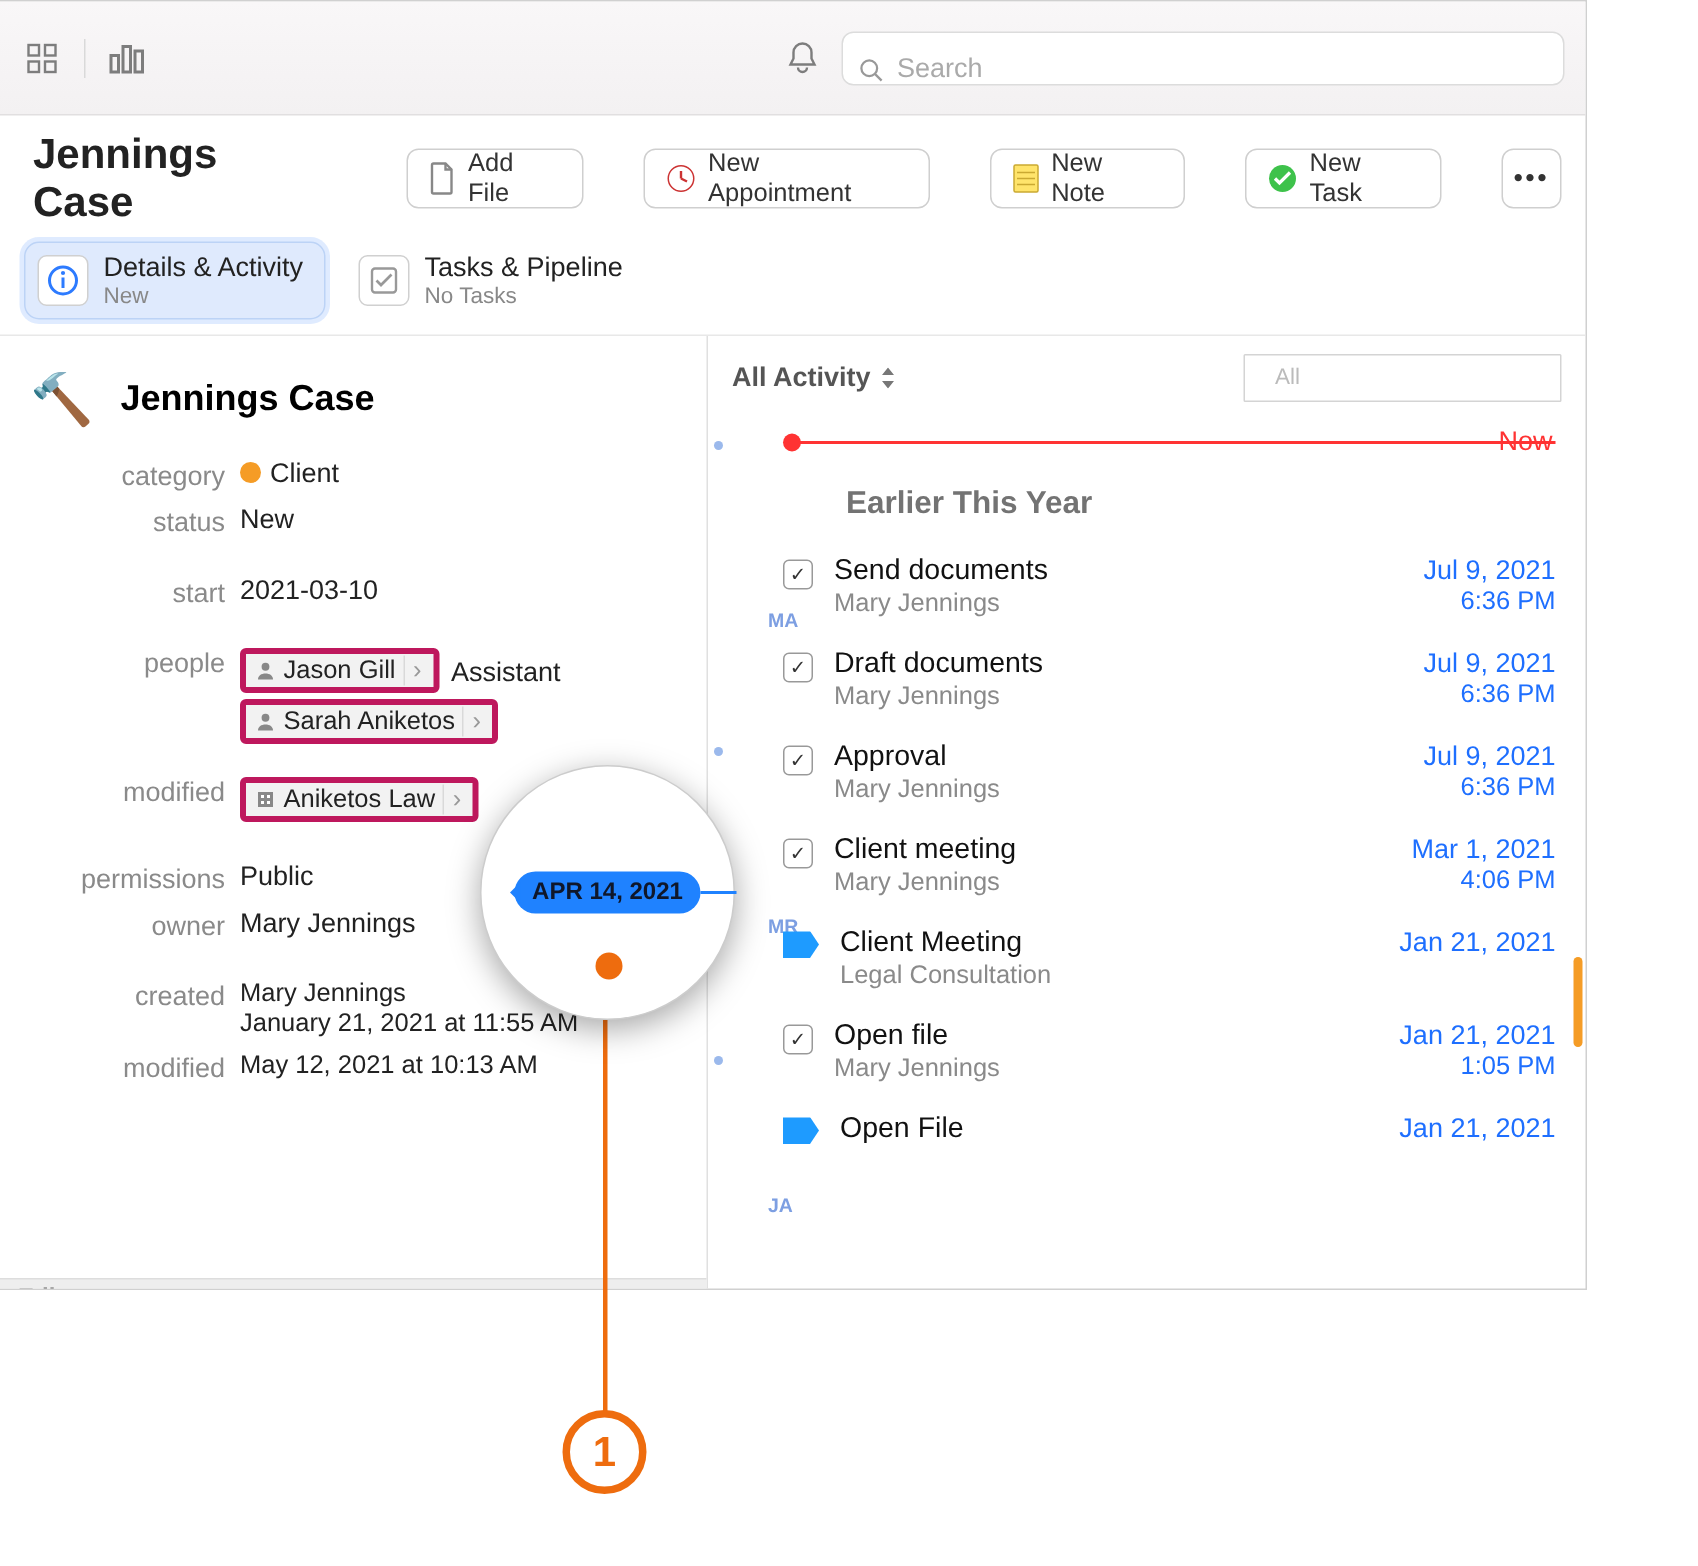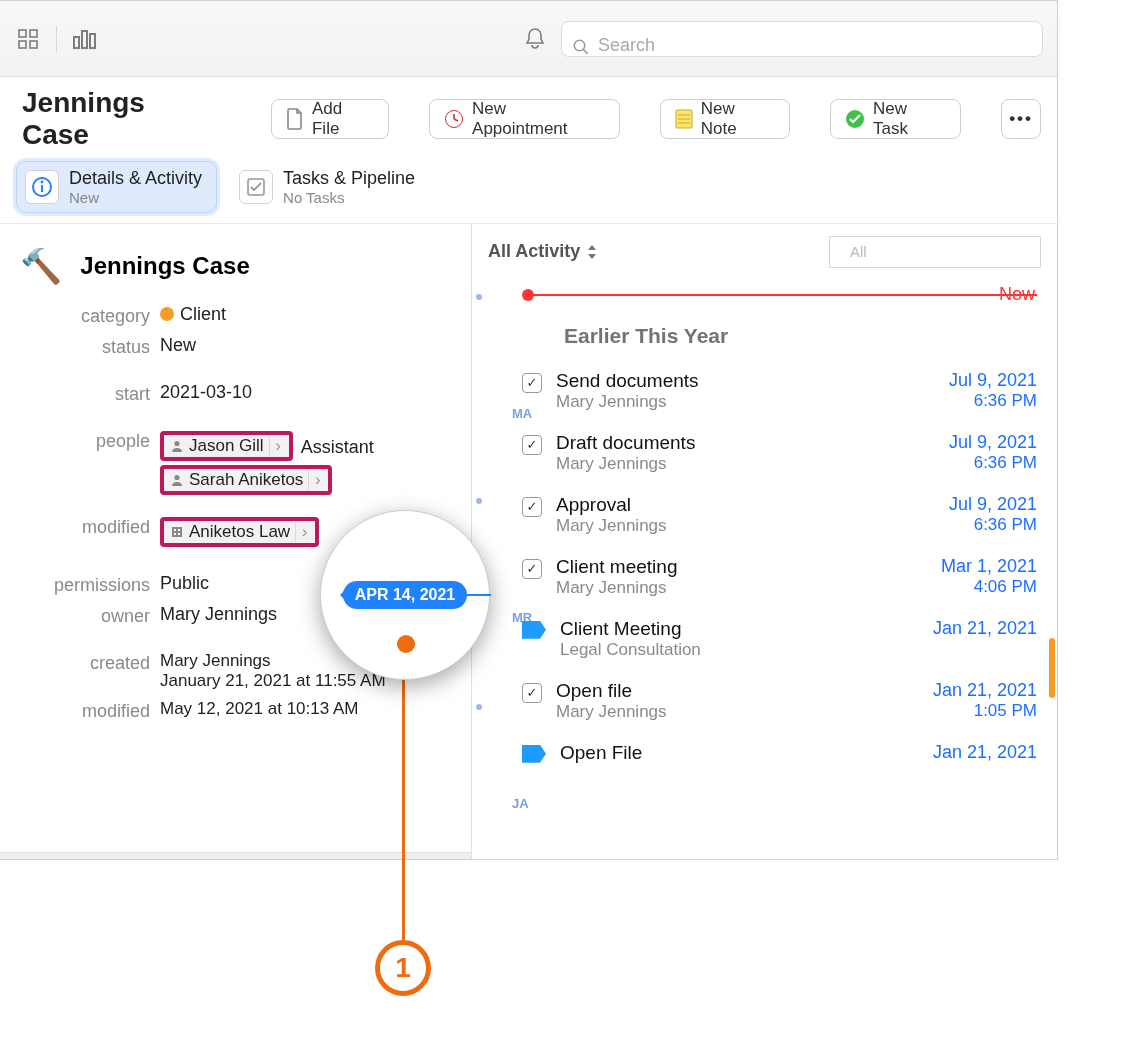--- a/index.html
+++ b/index.html
@@ -68,21 +68,21 @@
   .item .body{flex:1;}
   .item .title{font-size:19px;color:#111;}
   .item .sub{font-size:17px;color:#8a8a8a;}
   .item .meta{text-align:right;}
   .item .date{color:#1e6fff;font-size:18px;}
   .item .time{color:#1e6fff;font-size:17px;}
   .scroll-ind{position:absolute;right:2px;top:360px;width:6px;height:60px;border-radius:3px;background:#f59c26;}
 
   
   .lens{position:absolute;width:170px;height:170px;border-radius:50%;background:#fff;border:1px solid #ccc;box-shadow:0 6px 22px rgba(0,0,0,0.35);left:320px;top:510px;display:flex;align-items:center;justify-content:center;z-index:20;}
-  .datebubble{background:#1f82ff;color:#ffffff;font-weight:700;font-size:16px;padding:5px 12px;border-radius:14px;position:relative;}
+  .datebubble{background:#1f82ff;color:#0f172a;font-weight:700;font-size:16px;padding:5px 12px;border-radius:14px;position:relative;}
   .datebubble::before{content:"";position:absolute;left:-10px;top:50%;transform:translateY(-50%);border:7px solid transparent;border-right-color:#1f82ff;}
   .datebubble::after{content:"";position:absolute;right:-24px;top:50%;width:24px;height:2px;background:#1f82ff;transform:translateY(-50%);}
   .lens .dot{position:absolute;width:18px;height:18px;border-radius:50%;background:#ee6c0e;left:76px;top:124px;}
 
   .callout-line{position:absolute;left:402px;top:680px;width:3px;height:270px;background:#ee6c0e;z-index:15;}
   .callout-num{position:absolute;left:375px;top:940px;width:56px;height:56px;border:5px solid #ee6c0e;border-radius:50%;background:#fff;display:flex;align-items:center;justify-content:center;font-size:28px;font-weight:700;color:#ee6c0e;z-index:15;}
 </style>
 </head>
 <body>
 

